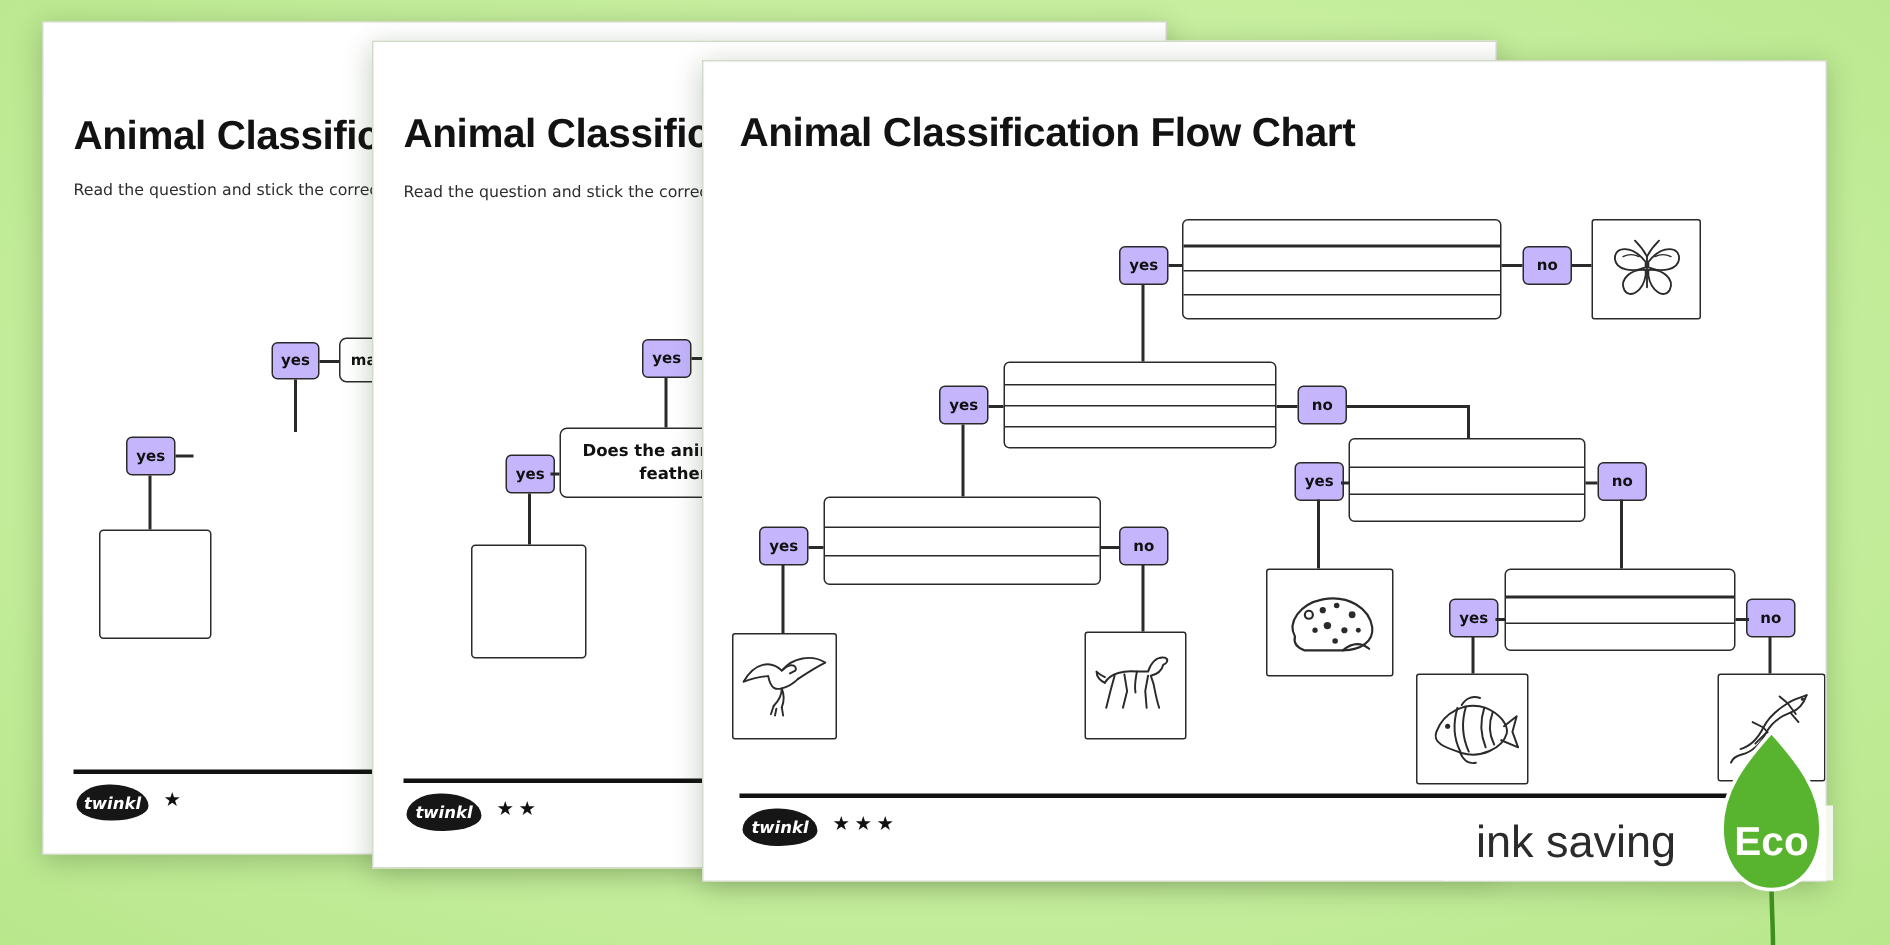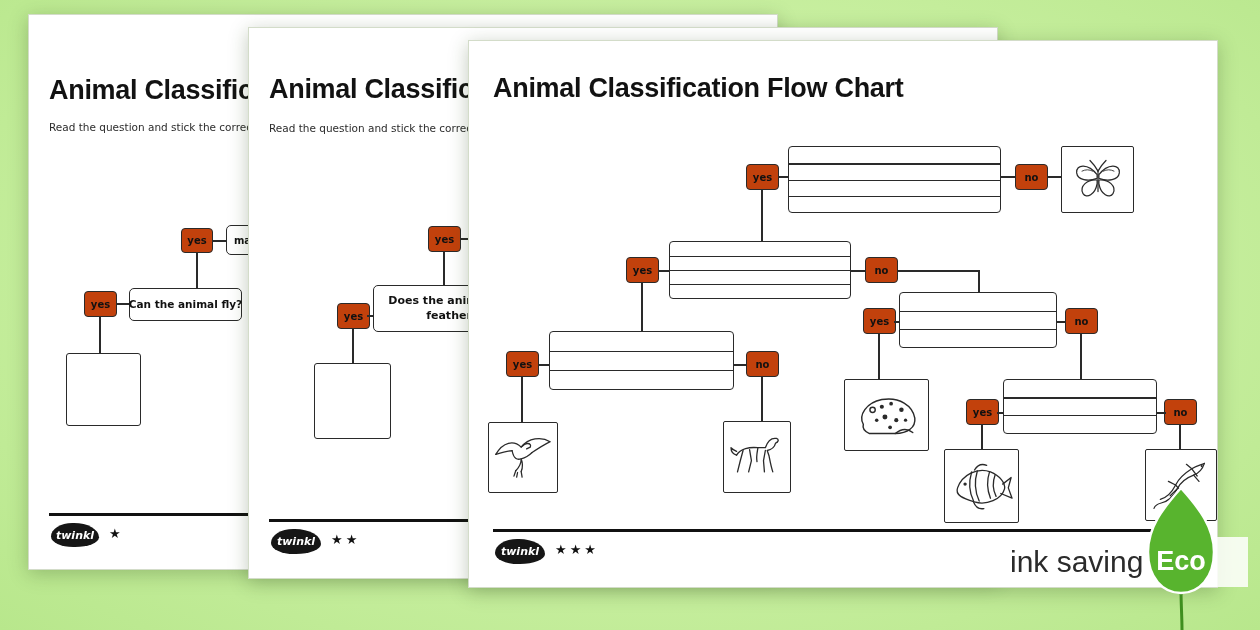--- a/index.html
+++ b/index.html
@@ -10,58 +10,57 @@
     font-family:"Liberation Sans", sans-serif;
   }
   .page{position:absolute;background:#fff;border:1px solid #d3dcc9;
     box-shadow:0 4px 18px rgba(40,70,20,.28);overflow:hidden}
   .title{position:absolute;font-weight:bold;font-size:27px;color:#121212;
     white-space:nowrap;letter-spacing:-.3px}
   .subtitle{position:absolute;font-size:10.5px;color:#2c2c2c;white-space:nowrap;
     font-family:"DejaVu Sans", sans-serif}
   .qbox{position:absolute;border:1.6px solid #2a2a2a;border-radius:4px;background:#fff}
   .qbox .rline{position:absolute;left:0;right:0;height:1.3px;background:#2a2a2a}
-  .tag{position:absolute;border:1.6px solid #2a2a2a;border-radius:4px;background:#c2410c;
+  .tag{position:absolute;border:1.6px solid #2a2a2a;border-radius:4px;background:#c4b5fd;
     display:flex;align-items:center;justify-content:center;font-weight:bold;font-size:10px;
     color:#111;font-family:"DejaVu Sans", sans-serif}
   .qtextbox{position:absolute;border:1.6px solid #2a2a2a;border-radius:5px;background:#fff;
     display:flex;align-items:center;justify-content:center;text-align:center;
     font-weight:bold;font-size:10.5px;line-height:1.3;color:#111;
     font-family:"DejaVu Sans", sans-serif;padding:2px}
   .imgbox{position:absolute;border:1.6px solid #2a2a2a;border-radius:2px;background:#fff;
     display:flex;align-items:center;justify-content:center}
   .sqbox{position:absolute;border:1.6px solid #2a2a2a;border-radius:3px;background:#fff}
   .ch{position:absolute;height:1.6px;background:#2a2a2a}
   .cv{position:absolute;width:1.6px;background:#2a2a2a}
   .footer-line{position:absolute;height:3px;background:#111}
   .brand{position:absolute;background:#161616;color:#fff;display:flex;align-items:center;
     justify-content:center;font-style:italic;font-weight:bold;font-size:11px;
     border-radius:46% 54% 52% 48% / 58% 62% 42% 46%;
     font-family:"DejaVu Sans", sans-serif}
   .stars{position:absolute;font-size:13px;letter-spacing:3px;color:#111;
     font-family:"DejaVu Sans", sans-serif}
-  .ink-bar{position:absolute;left:988px;top:537px;width:260px;height:50px;
+  .ink-bar{position:absolute;left:962px;top:537px;width:260px;height:50px;
     background:rgba(255,255,255,.85);z-index:40;display:flex;align-items:center}
   .ink-bar span{font-size:30px;color:#2b2b2b;padding-left:22px}
   .eco{position:absolute;left:1136px;top:486px;width:90px;height:144px;z-index:50}
   .nowrap{white-space:nowrap}
 </style>
 </head>
 <body>
 
 <div class="page" style="left:28px;top:14px;width:750px;height:556px;z-index:1">
   <div class="title" style="left:20px;top:60px">Animal Classification Flow Chart</div>
   <div class="subtitle" style="left:20px;top:106px">Read the question and stick the correct animals in each box</div>
 
   <div class="tag" style="left:152px;top:213px;width:32px;height:25px">yes</div>
   <div class="qtextbox nowrap" style="left:197px;top:210px;width:64px;height:30px;font-size:10px">mammal</div>
   <div class="ch" style="left:184px;top:225px;width:13px"></div>
   <div class="cv" style="left:167px;top:238px;height:35px"></div>
 
-  <div class="qtextbox nowrap" style="left:100px;top:273px;width:113px;height:33px">Can the animal fly?</div>
   <div class="tag" style="left:55px;top:276px;width:33px;height:26px">yes</div>
   <div class="ch" style="left:88px;top:288px;width:12px"></div>
   <div class="cv" style="left:70px;top:302px;height:36px"></div>
 
   <div class="sqbox" style="left:37px;top:338px;width:75px;height:73px"></div>
 
   <div class="footer-line" style="left:20px;top:498px;width:700px"></div>
   <div class="brand" style="left:22px;top:508px;width:48px;height:24px">twinkl</div>
   <div class="stars" style="left:80px;top:511px">★</div>
 </div>

